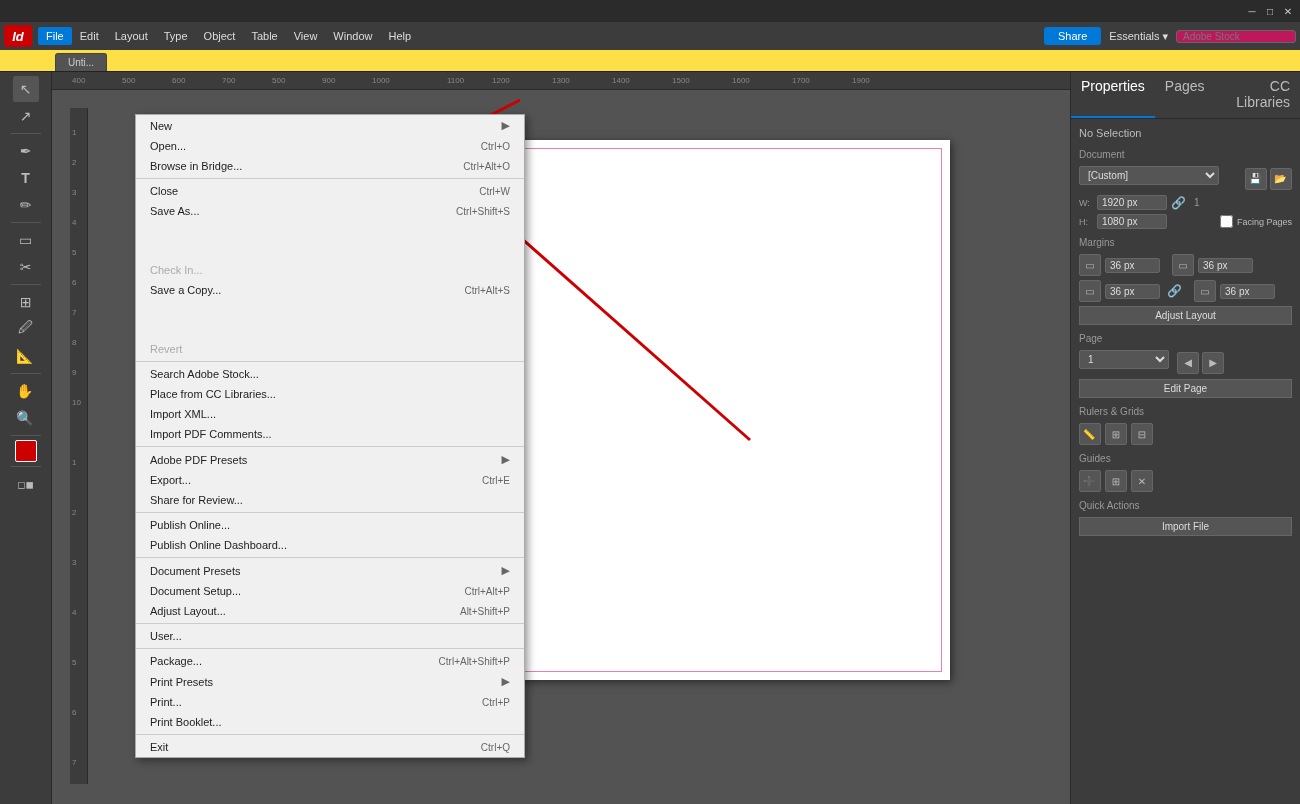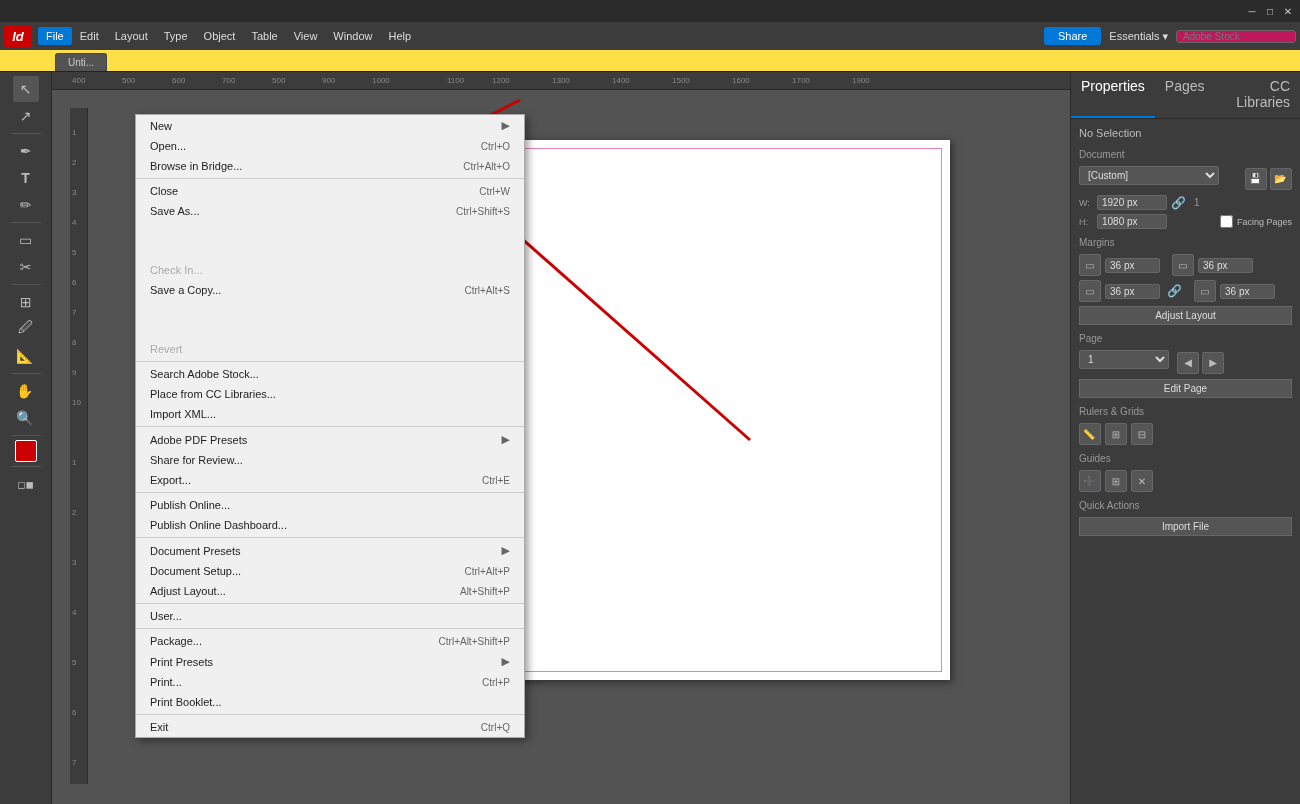--- a/index.html
+++ b/index.html
@@ -545,31 +545,34 @@
         <div class="menu-separator"></div>
         <div class="menu-entry">
           <span>Search Adobe Stock...</span>
         </div>
         <div class="menu-entry">
           <span>Place from CC Libraries...</span>
         </div>
         <div class="menu-entry">
           <span>Import XML...</span>
         </div>
+        <div class="menu-entry">
+          <span>Import PDF Comments...</span>
+        </div>
         <div class="menu-separator"></div>
         <div class="menu-entry">
           <span>Adobe PDF Presets</span>
           <span class="arrow">▶</span>
         </div>
         <div class="menu-entry">
-          <span>Share for Review...</span>
-        </div>
-        <div class="menu-entry">
           <span>Export...</span>
           <span class="shortcut">Ctrl+E</span>
+        </div>
+        <div class="menu-entry">
+          <span>Share for Review...</span>
         </div>
         <div class="menu-separator"></div>
         <div class="menu-entry">
           <span>Publish Online...</span>
         </div>
         <div class="menu-entry">
           <span>Publish Online Dashboard...</span>
         </div>
         <div class="menu-separator"></div>
         <div class="menu-entry">

